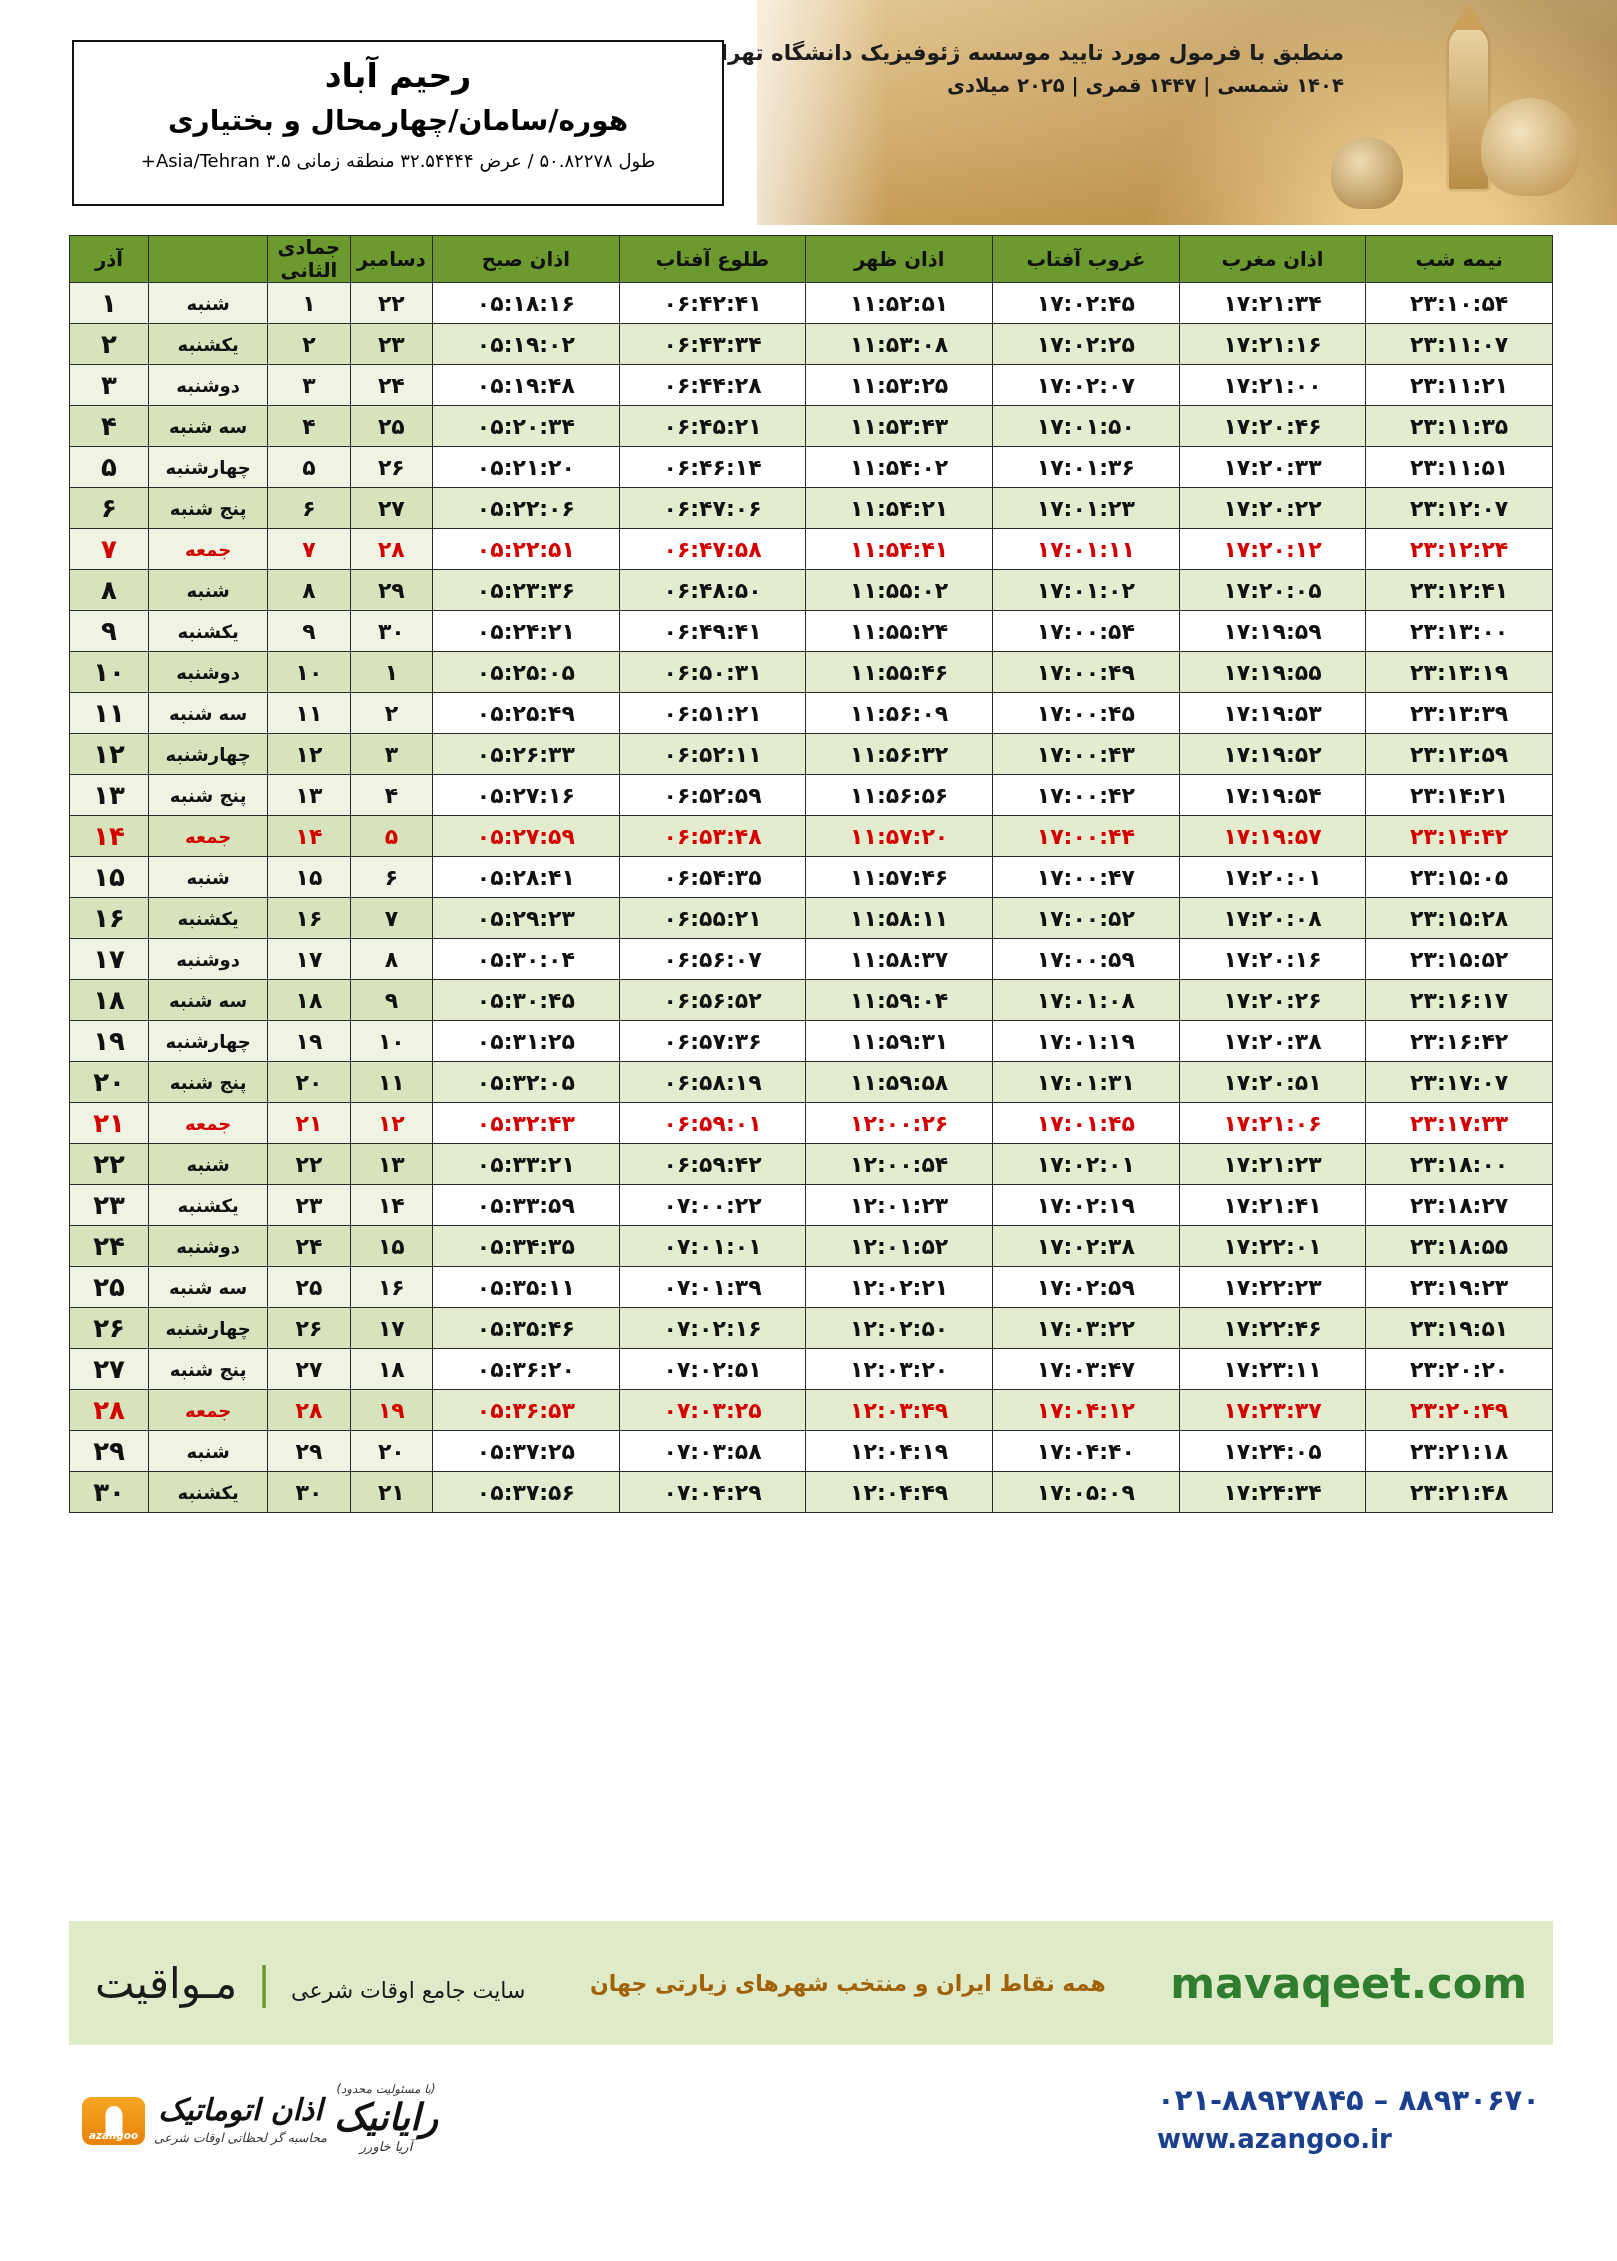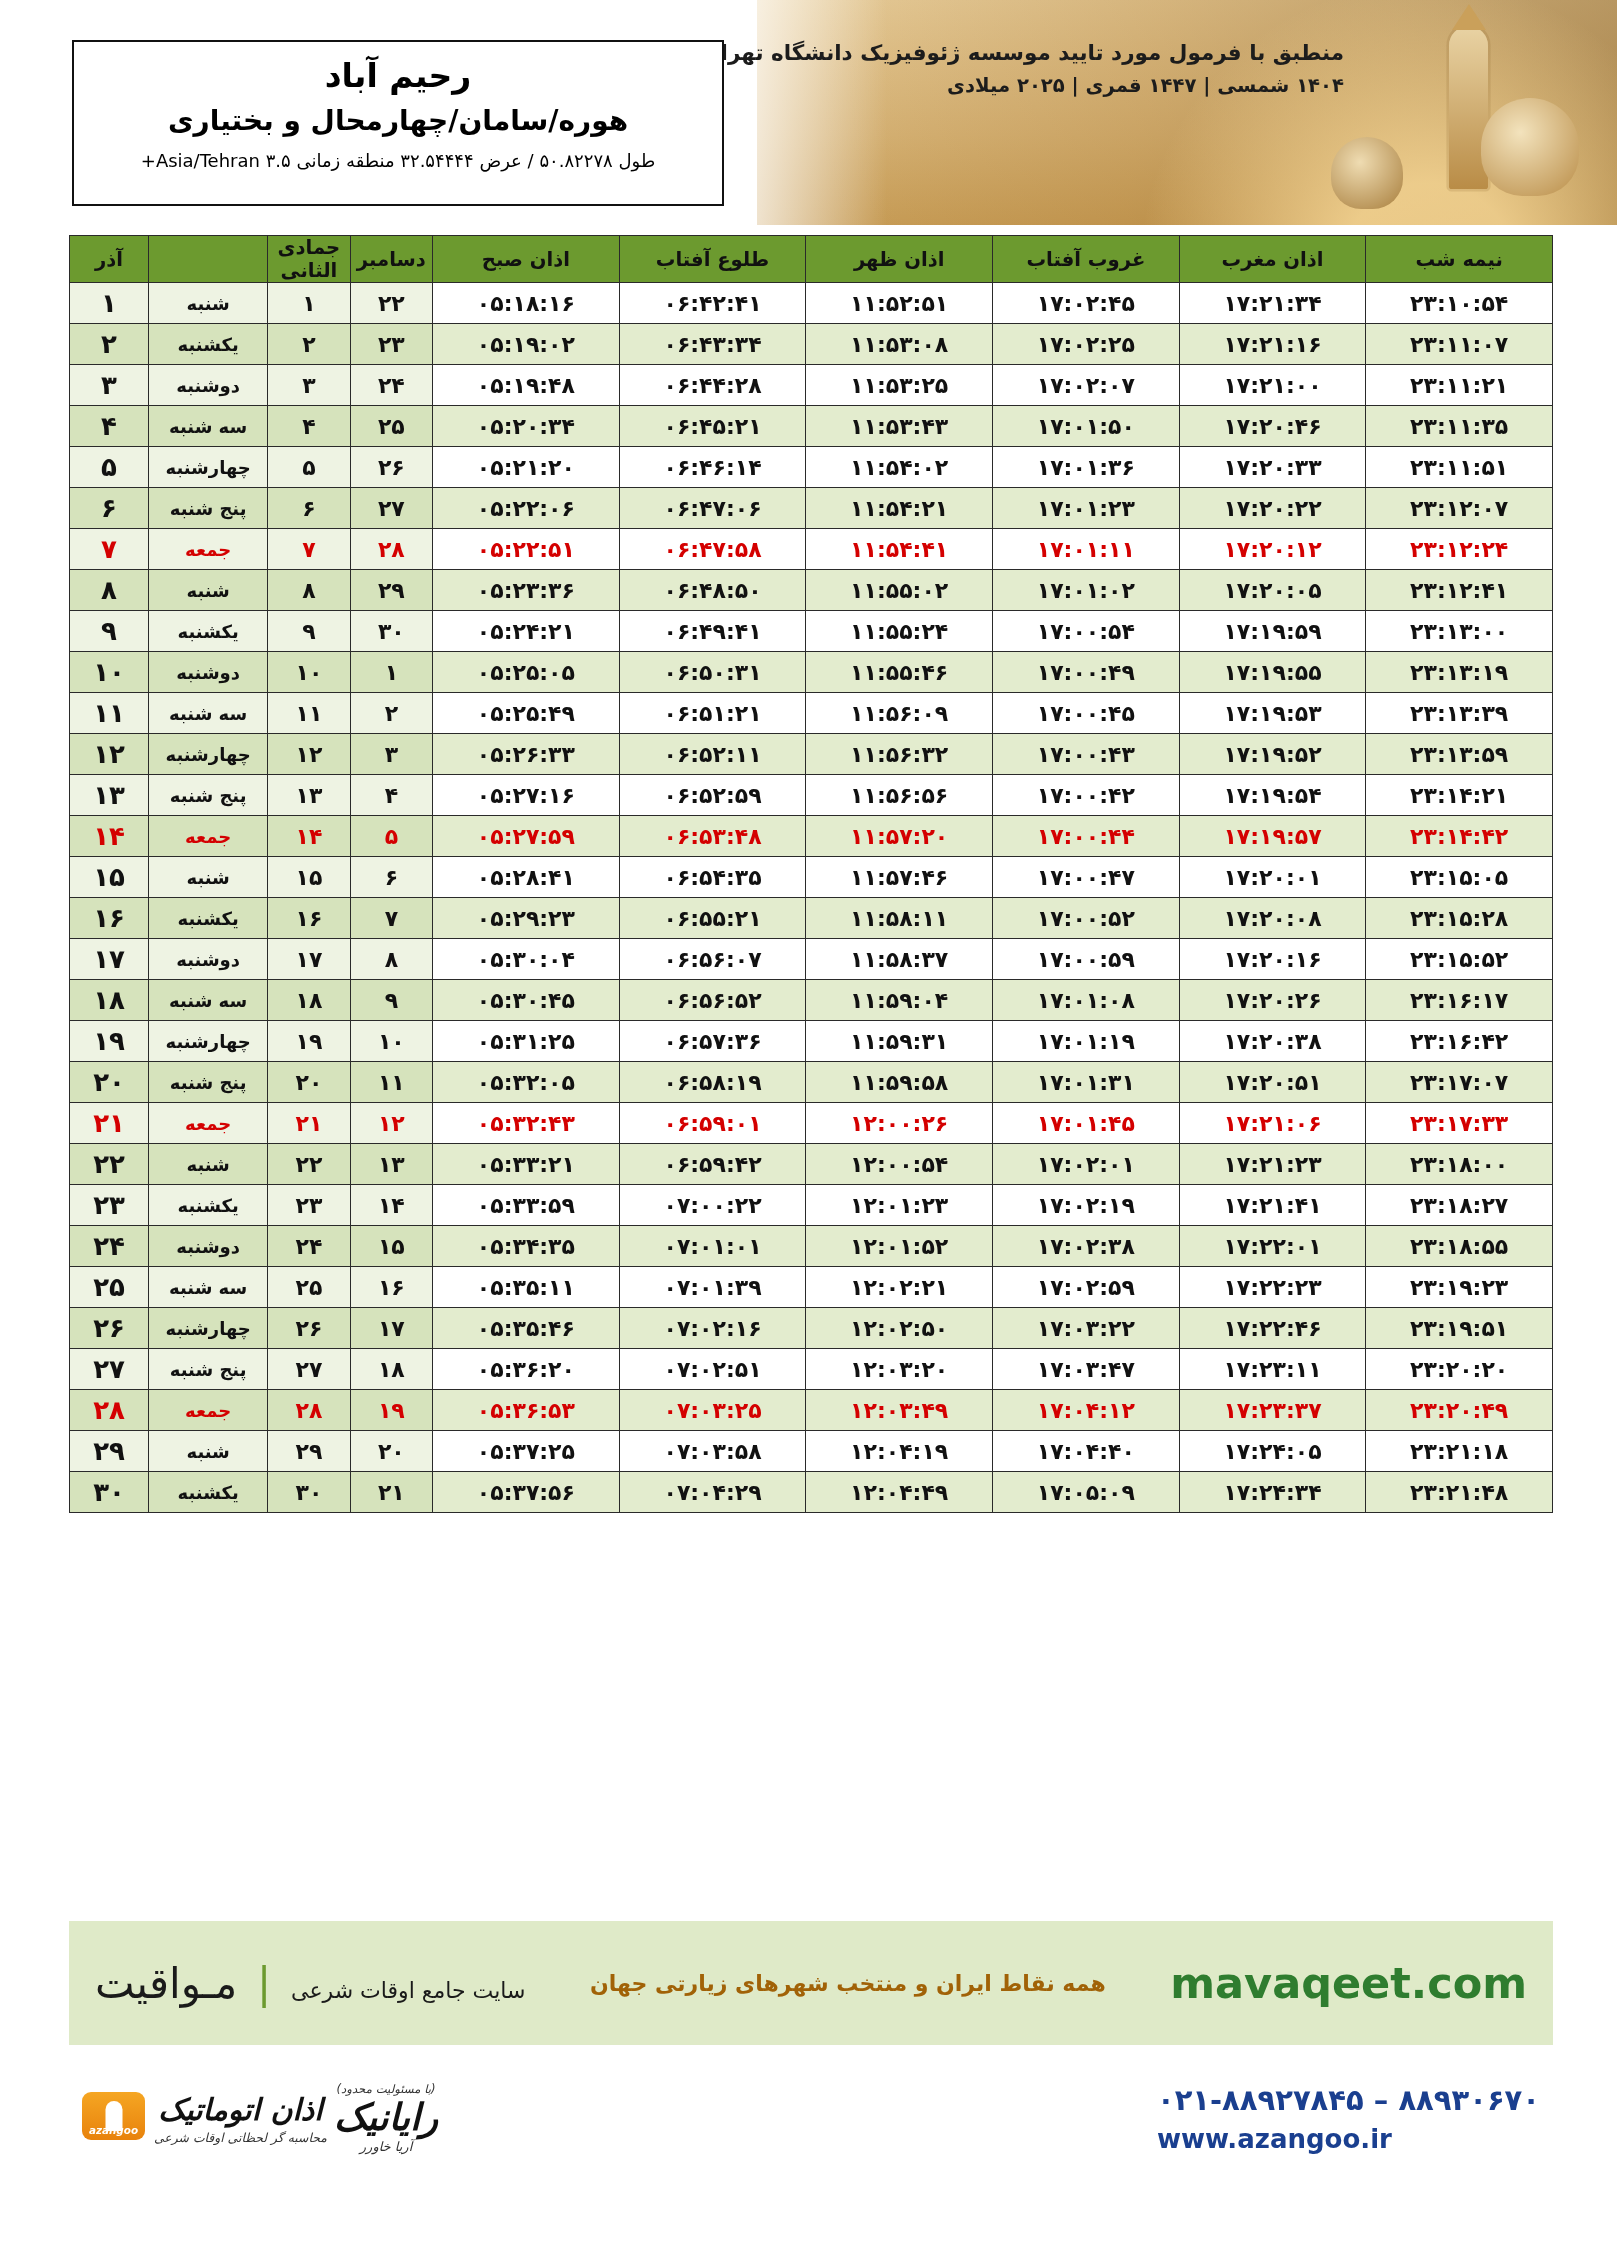--- a/index.html
+++ b/index.html
@@ -177,21 +177,21 @@
   }
   .phone-block { text-align:left; direction:ltr; }
   .phone-num { font-size: 29px; font-weight:bold; color:#1a3f8f; }
   .phone-web { font-size: 26px; font-weight:bold; color:#1a3f8f; margin-top:6.5px;}
   .footer-desc { text-align:center; font-size: 22px; font-weight:bold; color:#c00000; line-height:1.55;}
   .brand-row { display:flex; align-items:center; gap:7px;font-style:italic; }
   .brand-rayanik { text-align:center; }
   .brand-rayanik .b-top { font-size:11.7px; color:#333; }
   .brand-rayanik .b-main { font-size:37px; font-weight:bold; color:#111; }
   .brand-rayanik .b-sub { font-size:13px; color:#333; }
-  .brand-azan { display:flex; align-items:flex-start; gap:9px; }
+  .brand-azan { display:flex; align-items:flex-end; gap:9px; }
   .azan-logo {
     width:63px;height:48px;border-radius:9px;
     background:linear-gradient(180deg,#f5a623,#e8820c);
     position:relative;
     display:flex;align-items:flex-end;justify-content:center;
   }
   .azan-logo:before{
     content:"";position:absolute;top:9px;left:50%;transform:translateX(-50%);
     width:17px;height:30px;background:#fff;border-radius:8.5px 8.5px 2.6px 2.6px;
   }

